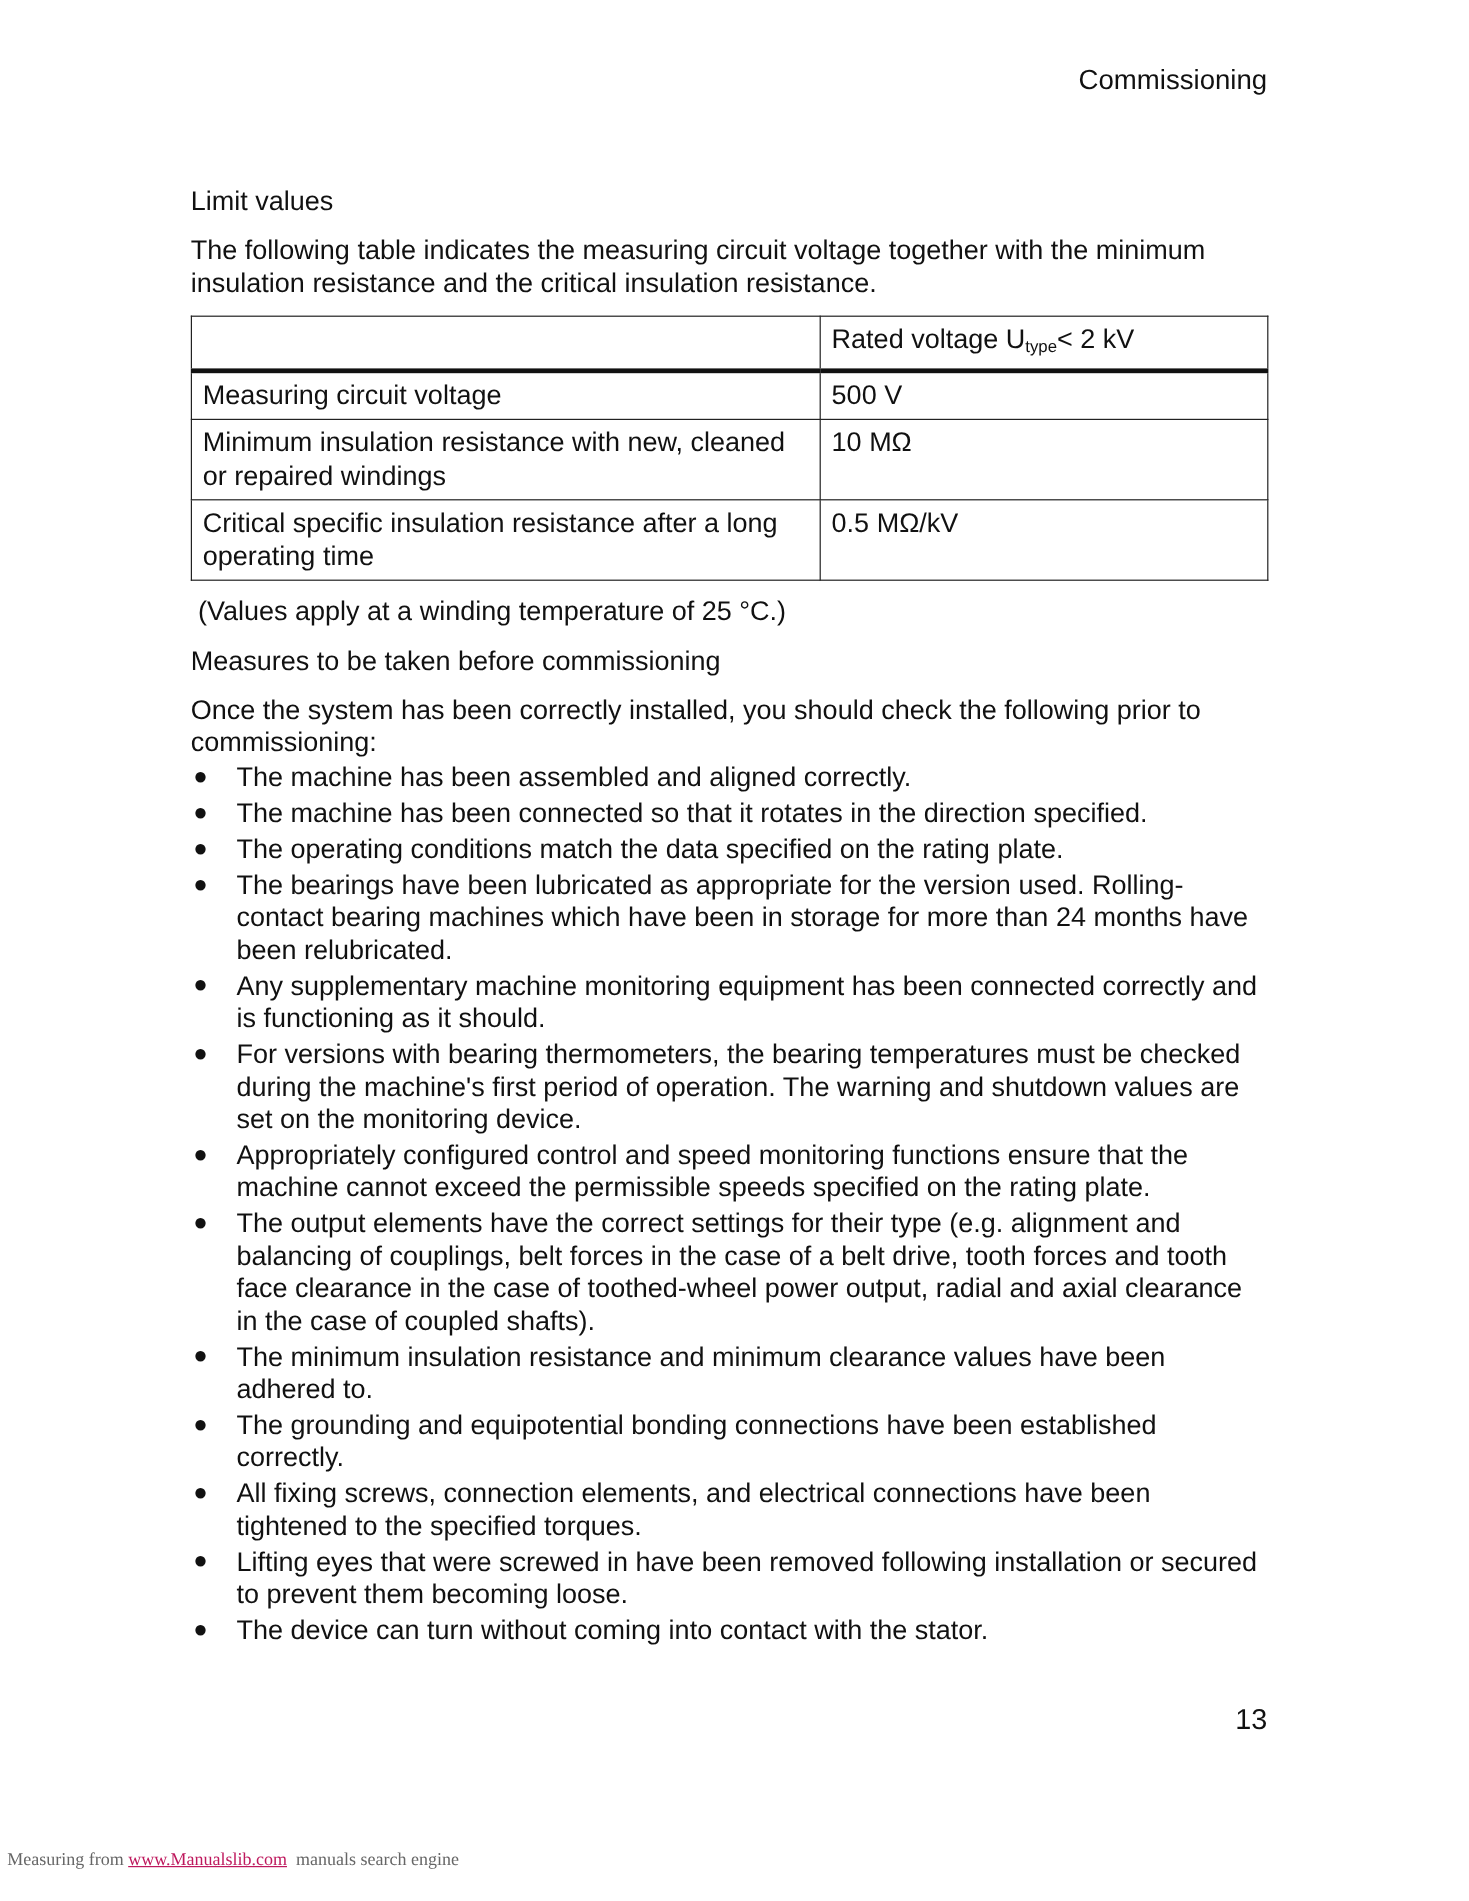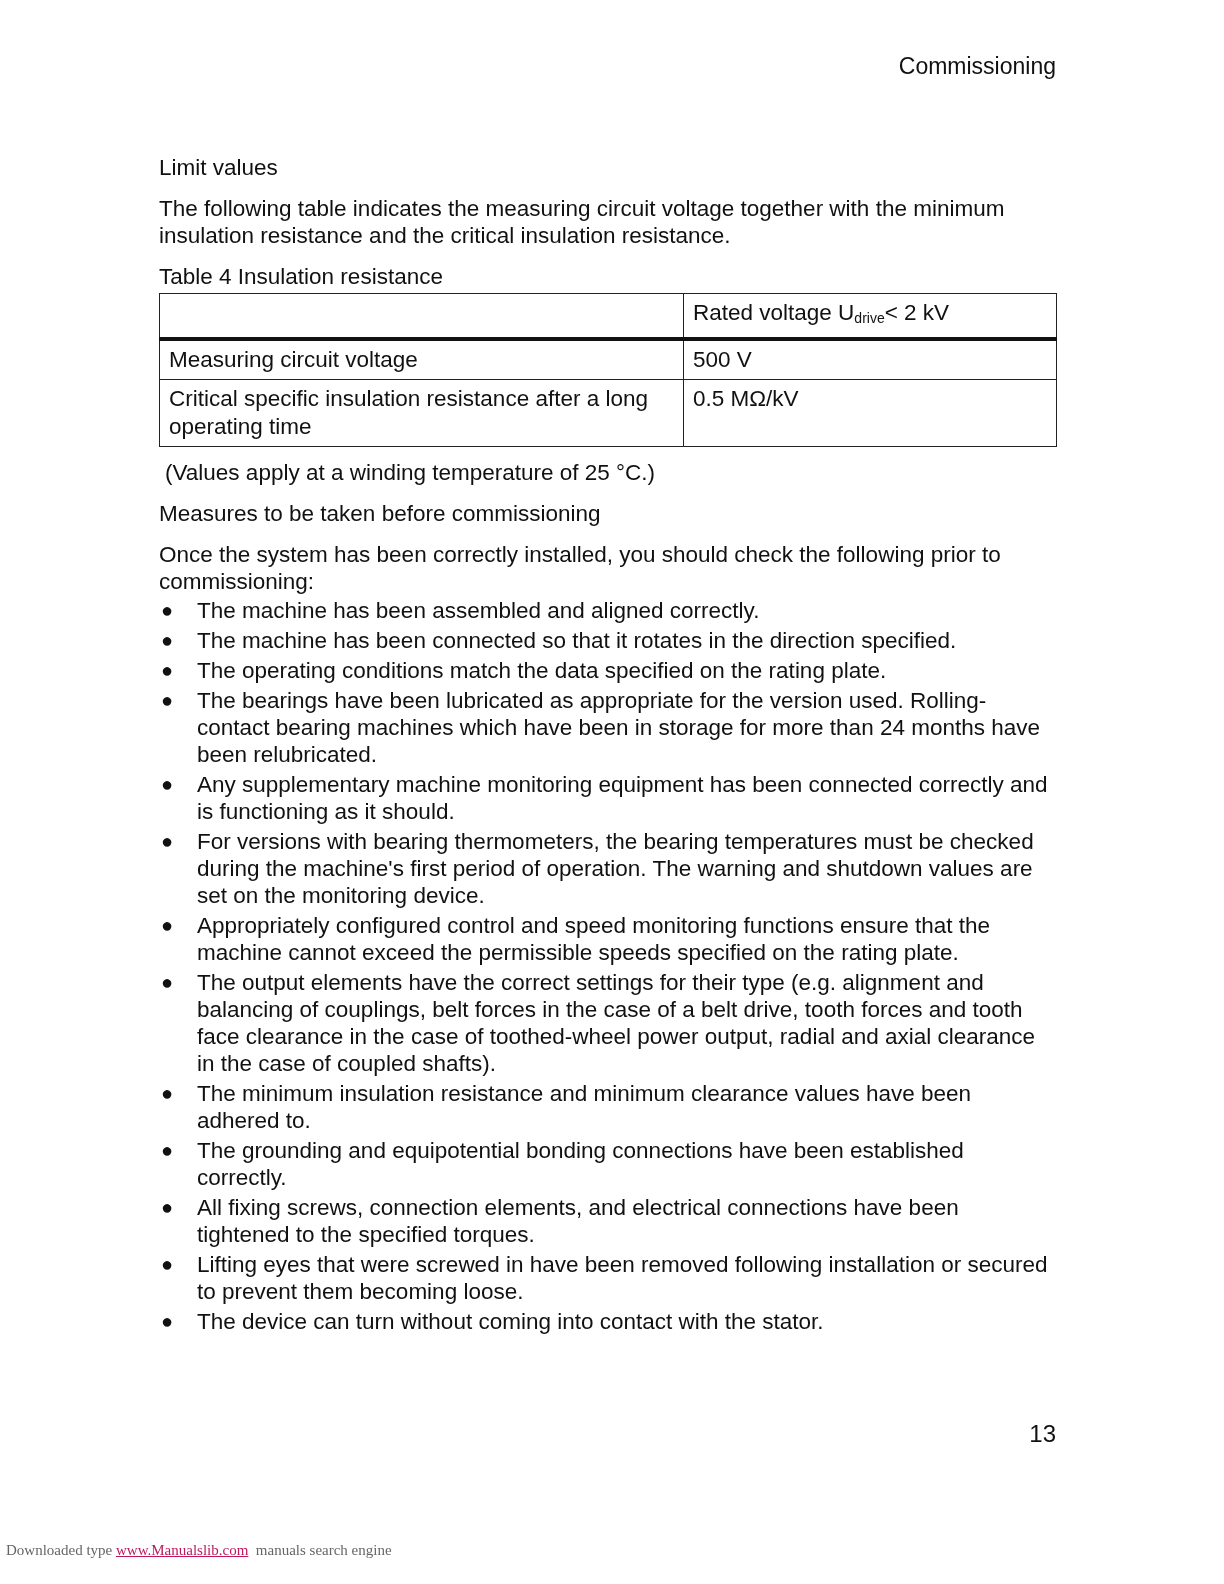--- a/index.html
+++ b/index.html
@@ -26,31 +26,34 @@
     .footer a { color: #be185d; text-decoration: underline; }
   </style>
 </head>
 <body>
 
 <div class="header-right">Commissioning</div>
 
 <div class="content">
   <div class="h">Limit values</div>
   <p>The following table indicates the measuring circuit voltage together with the minimum insulation resistance and the critical insulation resistance.</p>
-  <div class="caption">Table 4  Insulation resistance</div>
 
   <table>
     <tbody>
         <tr class="head">
       <td class="c1"></td>
-      <td class="c2"><span>Rated voltage U</span><sub class="rated">drive</sub><span>&lt; 2 kV</span></td>
+      <td class="c2"><span>Rated voltage U</span><sub class="rated">type</sub><span>&lt; 2 kV</span></td>
     </tr>
     <tr>
       <td class="c1">Measuring circuit voltage</td>
       <td class="c2">500 V</td>
+    </tr>
+    <tr>
+      <td class="c1">Minimum insulation resistance with new, cleaned or repaired windings</td>
+      <td class="c2">10 MΩ</td>
     </tr>
     <tr>
       <td class="c1">Critical specific insulation resistance after a long operating time</td>
       <td class="c2">0.5 MΩ/kV</td>
     </tr>
   </tbody>
     </table>
 
   <div class="note">(Values apply at a winding temperature of 25 °C.)</div>
 
@@ -70,14 +73,14 @@
     <li><span class="bullet">●</span><span>The grounding and equipotential bonding connections have been established correctly.</span></li>
     <li><span class="bullet">●</span><span>All fixing screws, connection elements, and electrical connections have been tightened to the specified torques.</span></li>
     <li><span class="bullet">●</span><span>Lifting eyes that were screwed in have been removed following installation or secured to prevent them becoming loose.</span></li>
     <li><span class="bullet">●</span><span>The device can turn without coming into contact with the stator.</span></li>
   </ul>
 </div>
 
 <div class="page-num">13</div>
 
 <div class="footer">
-  <span>Downloaded type </span><a>www.Manualslib.com</a><span style="white-space:pre">  manuals search engine</span>
+  <span>Measuring from </span><a>www.Manualslib.com</a><span style="white-space:pre">  manuals search engine</span>
 </div>
 
 </body></html>

